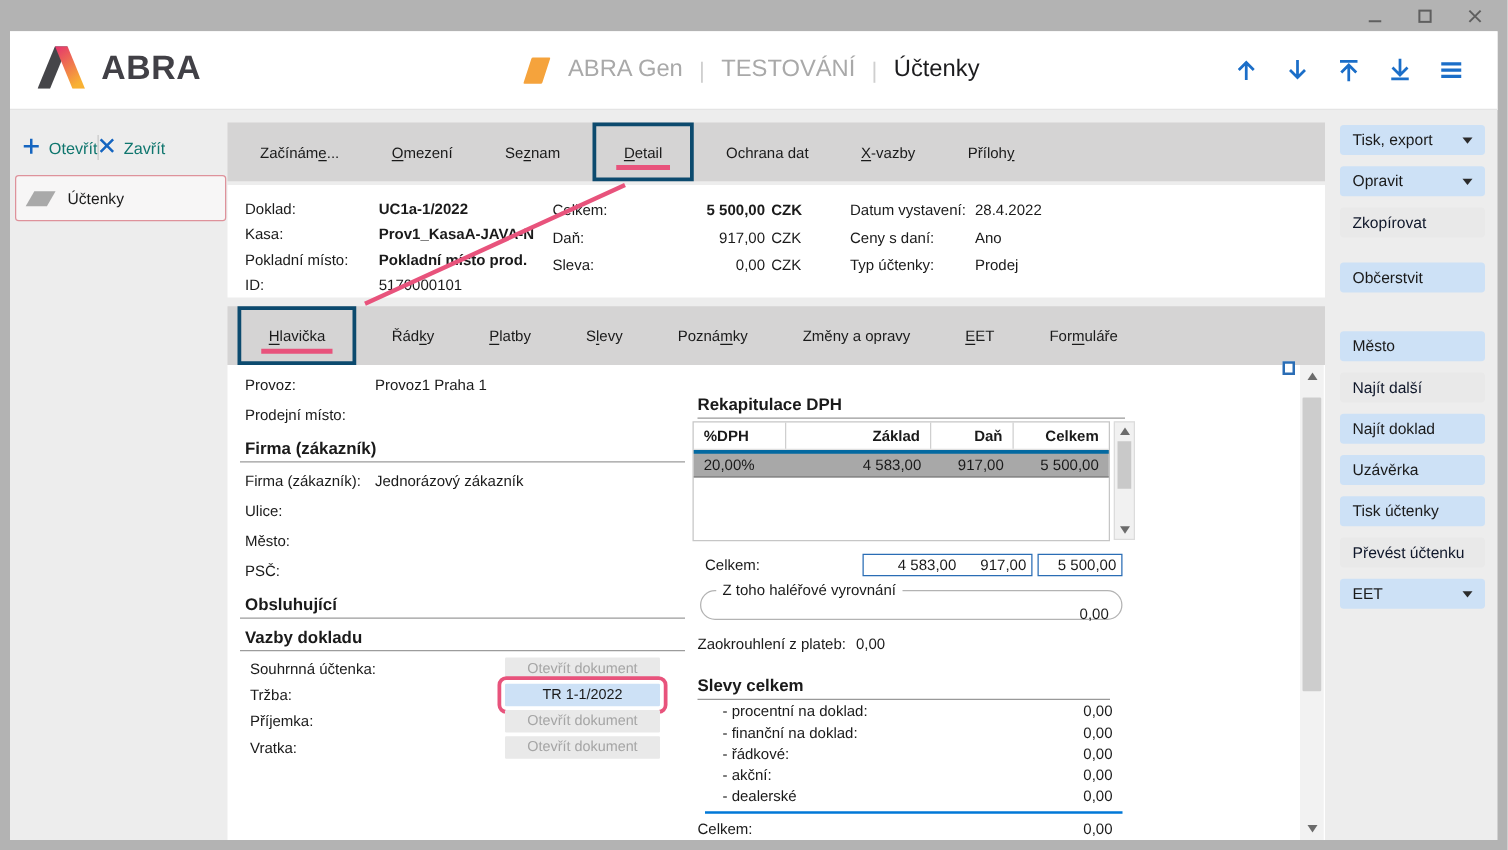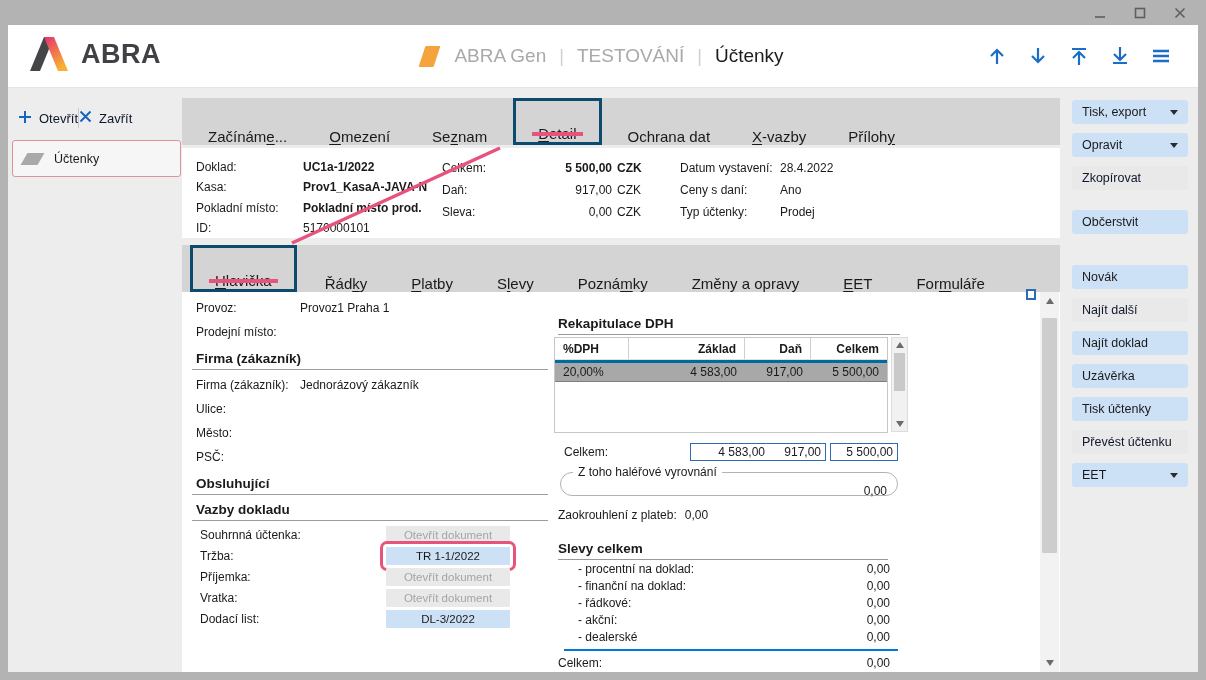--- a/index.html
+++ b/index.html
@@ -16,33 +16,33 @@
   .breadcrumb{position:absolute;left:0;right:0;top:0;height:100%;display:flex;align-items:center;justify-content:center;gap:13px;font-size:19px}
   .crumb.gray{color:#a9a9a9}
   .crumb.dark{color:#1c1c1e}
   .crumb-sep{color:#cfcfcf;font-size:18px}
   .crumb-icon{width:15px;height:21px;background:#f5a33c;transform:skewX(-18deg);border-radius:1px;margin-right:4px}
   .nav-icons{position:absolute;right:26px;top:0;height:100%;display:flex;align-items:center;gap:19px}
   .nav-ic{display:flex;align-items:center;justify-content:center;cursor:default}
   
   .body-row{position:absolute;top:63px;left:0;right:0;bottom:0}
   .left-panel{position:absolute;left:0;top:0;bottom:0;width:174px}
-  .lp-actions{margin:20px 0 0 10px;display:flex;align-items:center;color:#0f172a;font-size:13px}
+  .lp-actions{margin:20px 0 0 10px;display:flex;align-items:center;color:#0f766e;font-size:13px}
   .lp-btn{display:flex;align-items:center;gap:7px;cursor:default}
   .lp-sep{width:1px;height:20px;background:#c9c9c9}
   .lp-item{margin:12px 0 0 4px;width:156px;height:35px;background:#f7f6f6;border:1px solid #de929b;border-radius:3px;
            display:flex;align-items:center;gap:13px;padding-left:11px;font-size:12.5px}
   .pgram{width:17px;height:12px;background:#a9a9a9;transform:skewX(-30deg)}
   .main{position:absolute;left:174px;right:138px;top:0;bottom:0;display:flex;flex-direction:column}
   .right-panel{position:absolute;right:0;top:0;bottom:0;width:138px;padding:12px 10px 0 12px;box-sizing:border-box}
   
   .tabbar{height:47px;background:#d5d4d4;display:flex;align-items:stretch;box-sizing:border-box;flex:none}
   .main-tabs{margin-top:10px;padding-left:10px;gap:10px}
   .sub-tabs{margin-top:7px;padding-left:8px;gap:12px}
-  .tab{display:flex;align-items:flex-end;padding:0 16px;font-size:15px;position:relative;box-sizing:border-box;cursor:default}
+  .tab{display:flex;align-items:center;padding:0 16px;font-size:12px;position:relative;box-sizing:border-box;cursor:default}
   .tab u{text-decoration:underline;text-underline-offset:2px}
   .tab.boxed{border:3px solid #0c4a6e;padding:0 22px}
   .tab.active::after{content:"";position:absolute;left:16px;right:16px;bottom:6px;height:4px;background:#e8537c}
   
   .doc-panel{margin-top:3px;background:#fff;height:90px;display:flex;padding:9px 0 0 14px;box-sizing:border-box;flex:none}
   .dp-col{display:flex;flex-direction:column}
   .dp-row{height:22px;display:flex;align-items:center;white-space:nowrap}
   .dp-col.c1{width:246px}
   .c1 .lbl{width:107px;flex:none}
   .c1 .val{font-weight:bold}
@@ -55,21 +55,21 @@
   .dp-col.c3{width:250px}
   .c3 .lbl{width:100px;flex:none}
   
   .content{flex:1;background:#fff;display:flex;position:relative;min-height:0}
   .col-left{width:372px;padding:4px 0 0 14px;box-sizing:border-box}
   .f-row{height:24px;display:flex;align-items:center}
   .f-row .lbl{width:104px;flex:none}
   .sec-h{font-weight:bold;font-size:13.5px;border-bottom:1px solid #9c9c9c;padding:3px 0 3px 0;margin:4px 6px 3px -4px;padding-left:4px}
   .vz-row{height:21px;display:flex;align-items:center}
   .vz-row .lbl{flex:1;padding-left:4px}
-  .vz-btn{width:124px;height:18px;margin-right:44px;display:flex;align-items:center;justify-content:center;
+  .vz-btn{width:124px;height:18px;margin-right:26px;display:flex;align-items:center;justify-content:center;
           font-size:11.5px;background:#cde1f6;border-radius:1px;cursor:default;flex:none}
   .vz-btn.disabled{background:#e9e9e9;color:#a5a5a5}
   .vz-btn.highlighted{outline:3px solid #e8537c;outline-offset:3px}
   .col-right{width:356px;padding-top:24px;box-sizing:border-box}
   .sec-h2{font-weight:bold;font-size:13.5px;border-bottom:1px solid #999;padding-bottom:3px;margin:0 10px 0 4px}
   .dph-area{display:flex;margin-top:2px}
   .dph-table{width:334px;border:1px solid #c6c6c6;box-sizing:border-box}
   .dph-head{display:flex;height:21px;align-items:center;font-weight:bold;border-bottom:1px solid #e0e0e0}
   .dph-head .dc{border-right:1px solid #cfcfcf}
   .dph-head .dc:last-child{border-right:none}
@@ -371,24 +371,20 @@
               <span class="vz-btn highlighted">TR 1-1/2022</span>
             </div>
           <div class="vz-row">
               <span class="lbl">Příjemka:</span>
               <span class="vz-btn disabled">Otevřít dokument</span>
             </div>
           <div class="vz-row">
               <span class="lbl">Vratka:</span>
               <span class="vz-btn disabled">Otevřít dokument</span>
             </div>
-          <div class="vz-row">
-              <span class="lbl">Dodací list:</span>
-              <span class="vz-btn">DL-3/2022</span>
-            </div>
 
         </div>
 
         <div class="col-right">
           <div class="sec-h2">Rekapitulace DPH</div>
           <div class="dph-area">
             <div class="dph-table">
               <div class="dph-head">
                 <span class="dc c0">%DPH</span>
                 <span class="dc c1 n">Základ</span>
@@ -490,21 +486,21 @@
       <div class="rp-btn disabled">
           <span>Zkopírovat</span>
         </div>
       <div class="rp-gap"></div>
       <div class="rp-btn">
           <span>Občerstvit</span>
         </div>
       <div class="rp-gap"></div>
       <div class="rp-gap"></div>
       <div class="rp-btn">
-          <span>Novák</span>
+          <span>Město</span>
         </div>
       <div class="rp-btn disabled">
           <span>Najít další</span>
         </div>
       <div class="rp-btn">
           <span>Najít doklad</span>
         </div>
       <div class="rp-btn">
           <span>Uzávěrka</span>
         </div>

